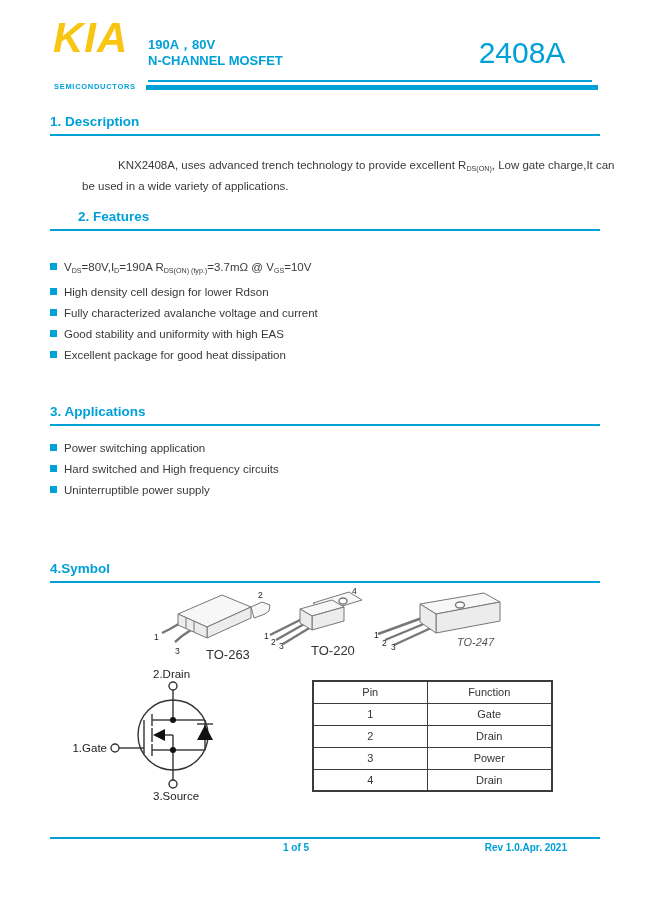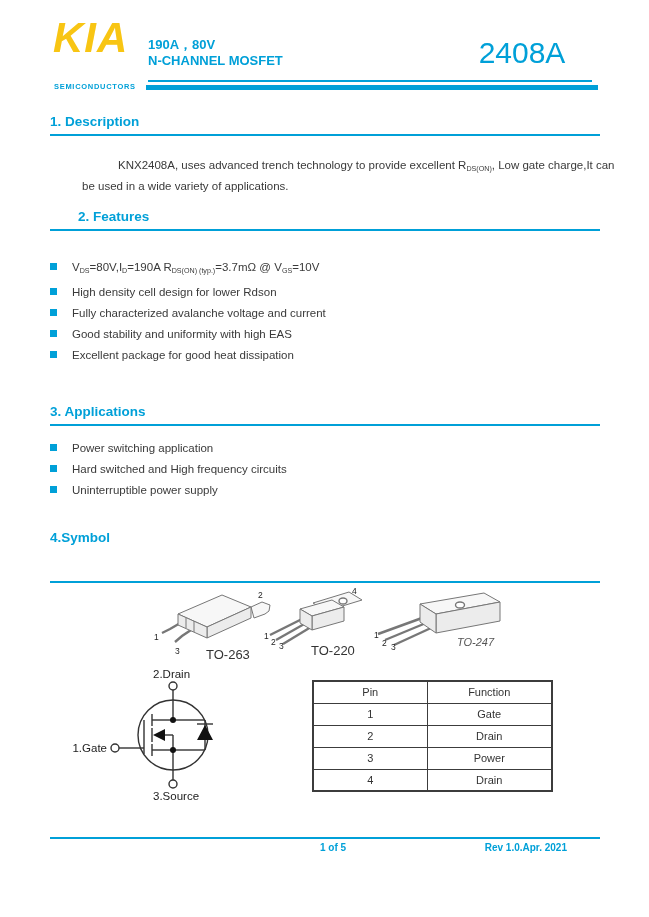--- a/index.html
+++ b/index.html
@@ -23,28 +23,28 @@
   .part-number{left:457px;top:36px;width:130px;text-align:center;font-size:30px;color:var(--accent);}
   .rule-thin{left:148px;top:80px;width:444px;height:2px;background:var(--accent);}
   .rule-thick{left:146px;top:85px;width:452px;height:5px;background:var(--accent);}
 
   
   .sec-heading{font-size:13.5px;font-weight:bold;color:var(--accent);}
   .sec-rule{height:2px;background:var(--accent);width:550px;left:50px;}
   .h-desc{left:50px;top:114px;} .r-desc{top:134px;}
   .h-feat{left:50px;top:209px;margin-left:28px;} .r-feat{top:229px;}
   .h-app{left:50px;top:404px;}  .r-app{top:424px;}
-  .h-sym{left:50px;top:530px;text-align:center;}  .r-sym{top:581px;}
+  .h-sym{left:50px;top:561px;text-align:center;}  .r-sym{top:581px;}
 
   .desc-body{left:50px;top:157px;width:556px;font-size:11.5px;line-height:17px;color:var(--ink);margin-left:32px;}
   .desc-line1{display:block;text-indent:36px;}
   .desc-line2{display:block;}
 
   ul.bullets{list-style:none;}
-  ul.bullets li{display:flex;gap:15px;margin-bottom:8px;font-size:11.5px;line-height:13px;color:var(--ink);}
+  ul.bullets li{display:flex;gap:7px;margin-bottom:8px;font-size:11.5px;line-height:13px;color:var(--ink);}
   .sq{flex:0 0 auto;width:7px;height:7px;background:var(--accent);margin-top:2px;}
   .feat-list{left:50px;top:261px;width:540px;}
   .app-list{left:50px;top:442px;width:540px;}
   sub{font-size:0.62em;vertical-align:-0.25em;letter-spacing:0;}
 
   
   svg text{font-family:"Liberation Sans",sans-serif;}
   .pkg-name{font-size:13px;fill:#333;}
   .pin-num{font-size:8.5px;fill:#222;}
   .draw-stroke{stroke:#777;stroke-width:1;fill:#f7f7f7;}
@@ -61,21 +61,21 @@
   .pin-table{left:312px;top:680px;border-collapse:collapse;border:2px solid #3c3c3c;}
   .pin-table th,.pin-table td{
     border:1px solid #3c3c3c;font-size:11px;font-weight:normal;color:#333;
     text-align:center;height:22px;padding:0 4px;margin-top:38px;
   }
   .pin-table .col-pin{width:114px;}
   .pin-table .col-fn{width:125px;}
 
   
   .footer-rule{left:50px;top:837px;width:550px;height:2px;background:var(--accent);}
-  .footer-page{left:283px;top:842px;width:100px;text-align:center;font-size:10px;font-weight:bold;color:var(--accent);}
+  .footer-page{left:283px;top:842px;width:100px;font-size:10px;font-weight:bold;color:var(--accent);}
   .footer-rev{left:455px;top:842px;width:112px;text-align:right;font-size:10px;font-weight:bold;color:var(--accent);}
 </style>
 </head>
 <body>
 
 <div class="page">
 
   <div class="abs logo">KIA</div>
   <div class="abs logo-sub">SEMICONDUCTORS</div>
   <div class="abs head-rating">190A，80V</div>

